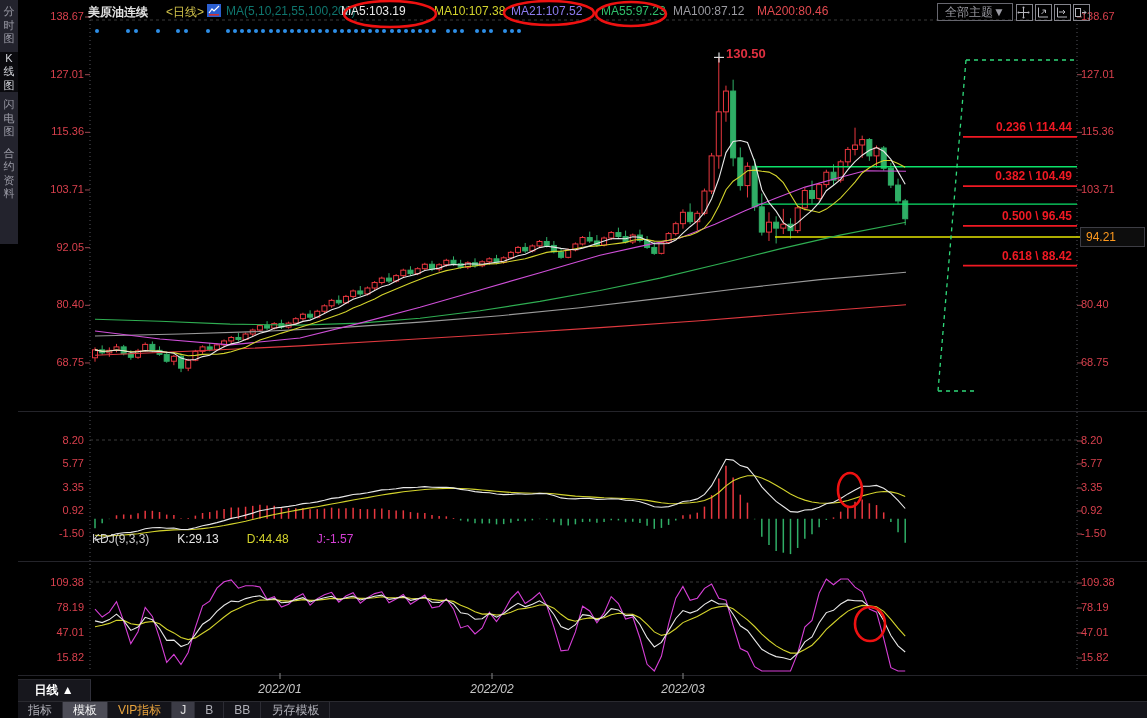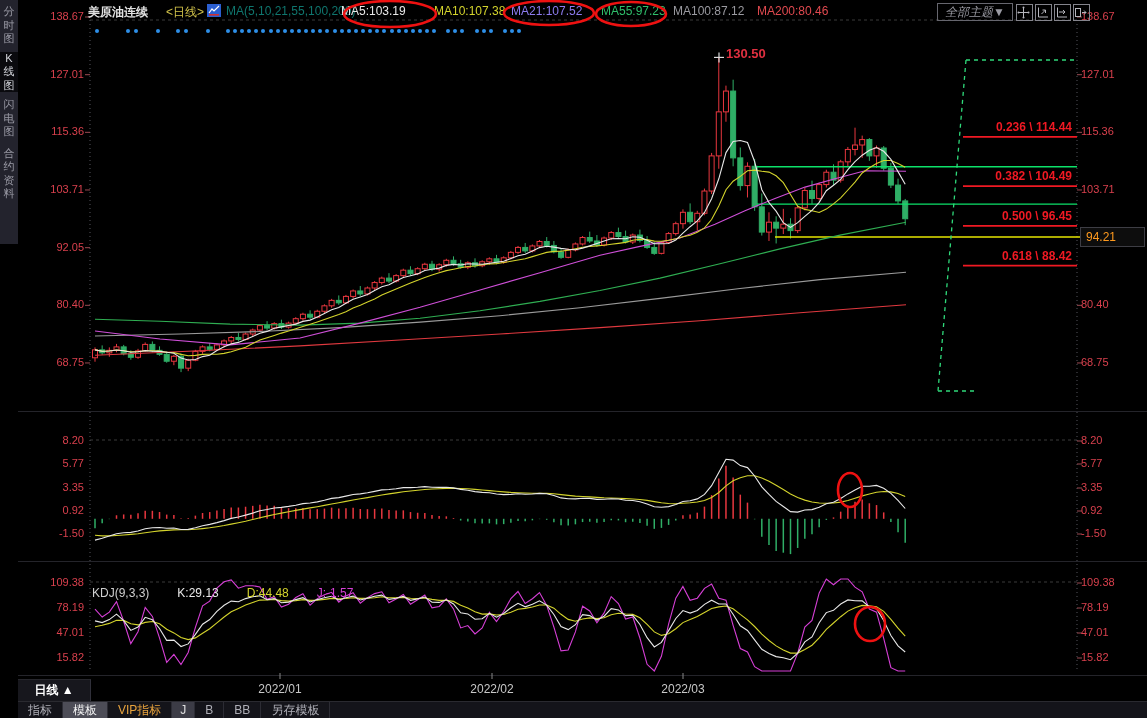--- a/index.html
+++ b/index.html
@@ -9,32 +9,32 @@
   .side-item{width:18px;text-align:center;color:#9b9ba6;font-size:11px;line-height:13.5px;
              white-space:pre-line;cursor:pointer;}
   .side-item.sel{background:#0a0a0e;color:#d2d4da;}
   #chart-svg,#anno-svg{position:absolute;left:0;top:0;z-index:2;}
   #anno-svg{z-index:8;pointer-events:none;}
   #labels{position:absolute;left:0;top:0;width:1147px;height:718px;z-index:5;pointer-events:none;}
   .lab{position:absolute;font-size:11px;color:#d9404d;}
   #topbar{position:absolute;left:0;top:0;width:1147px;height:24px;z-index:6;font-size:12px;}
   .tb{position:absolute;top:4px;white-space:nowrap;}
   #themes-btn{position:absolute;left:937px;top:3px;width:74px;height:16px;border:1px solid #66666e;
-              color:#9a9aa2;font-size:12px;line-height:16px;text-align:center;cursor:pointer;z-index:6;font-style:italic;}
+              color:#9a9aa2;font-size:12px;line-height:16px;text-align:center;cursor:pointer;z-index:6;}
   .icon-box{position:absolute;top:4px;width:15px;height:15px;border:1px solid #84848c;cursor:pointer;z-index:6;}
   .legend-row{position:absolute;left:92px;display:flex;gap:11px;font-size:12px;z-index:5;white-space:nowrap;}
   .fib{position:absolute;font-weight:bold;font-size:12px;color:#f01923;text-align:right;width:140px;}
   #price-tag{position:absolute;left:1080px;top:227px;width:58px;height:18px;background:#0d0d0d;
              border:1px solid #3d3d44;color:#ff9a1e;font-size:12px;line-height:18px;padding-left:5px;z-index:6;}
   #high-label{position:absolute;left:726px;top:46px;color:#e03040;font-weight:bold;font-size:13px;z-index:5;}
   #timeline{position:absolute;left:0;top:678px;width:1147px;height:22px;z-index:6;}
   #period-cell{position:absolute;left:18px;top:1px;width:72px;height:21px;background:#17171d;
                border-right:1px solid #30303a;border-top:1px solid #26262c;color:#ffffff;font-weight:bold;
                font-size:12px;line-height:21px;text-align:center;cursor:pointer;}
-  .date-lab{position:absolute;top:4px;width:64px;text-align:center;color:#c8c8c8;font-size:12px;}
+  .date-lab{position:absolute;top:4px;width:64px;text-align:center;color:#c8c8c8;font-size:12px;font-style:italic;}
   #tabsbar{position:absolute;left:18px;top:701px;width:1129px;height:17px;background:#14141a;
            border-top:1px solid #2a2a30;display:flex;z-index:6;font-size:12px;}
   .tab{padding:0 10px;line-height:16px;color:#aeaeb6;border-right:1px solid #2c2c34;cursor:pointer;white-space:nowrap;text-align:right;}
   .tab.selected{background:#4d4d57;color:#f2f2f2;}
   .tab.vip{color:#e8a33d;}
   .tab.boxed{background:#3c3c46;color:#e0e0e0;padding:0 8px;}
   .sep-line{position:absolute;left:18px;width:1129px;height:1px;background:#24242a;z-index:1;}
 </style>
 </head>
 <body>
@@ -695,21 +695,21 @@
       </svg>
   </div>
   <div class="icon-box" style="left:1073px;">
     <svg width="13" height="13">
         <rect x="1.5" y="2.5" width="5" height="8" stroke="#b5b5bc" fill="none"></rect>
     <path d="M8 6.5h4M10 4.5l2 2-2 2" stroke="#b5b5bc" stroke-width="1" fill="none"></path>
       </svg>
   </div>
 
 
-  <div class="legend-row" id="kdj-legend" style="top:586px;gap:28px;">
+  <div class="legend-row" id="kdj-legend" style="top:532px;gap:28px;">
     <span style="color:#cfcfcf;">KDJ(9,3,3)</span>
     <span style="color:#e8e8e8;">K:29.13</span>
     <span style="color:#d3d32c;">D:44.48</span>
     <span style="color:#d63fd6;">J:-1.57</span>
   </div>
 
   <div id="high-label">130.50</div>
   <div id="price-tag">94.21</div>
 
   <div class="sep-line" style="top:411px;"></div>

